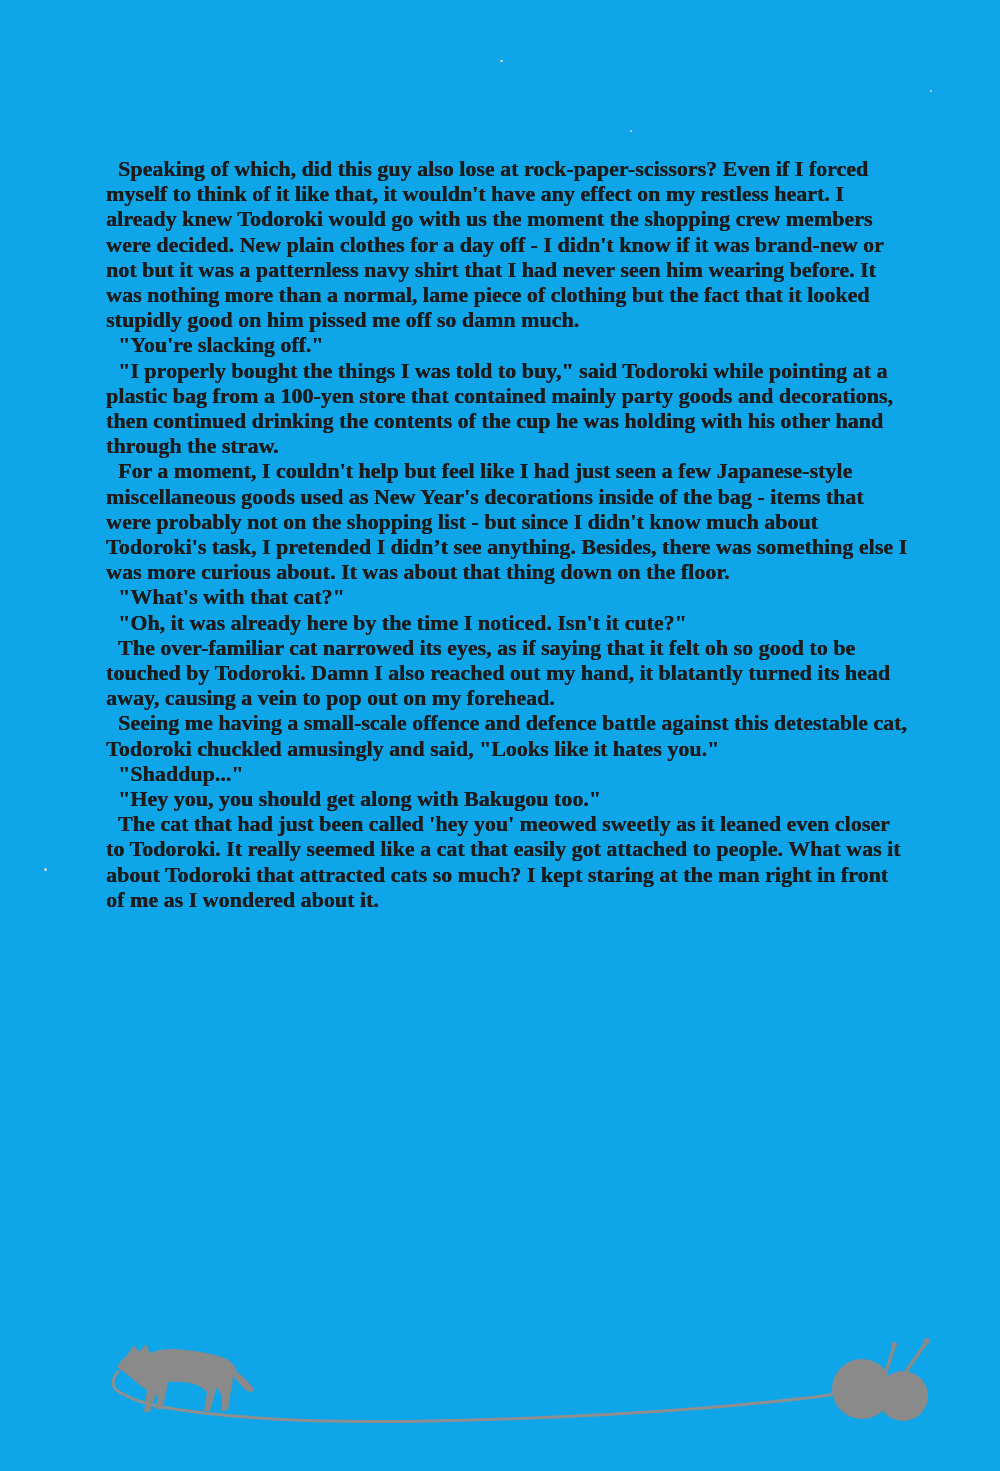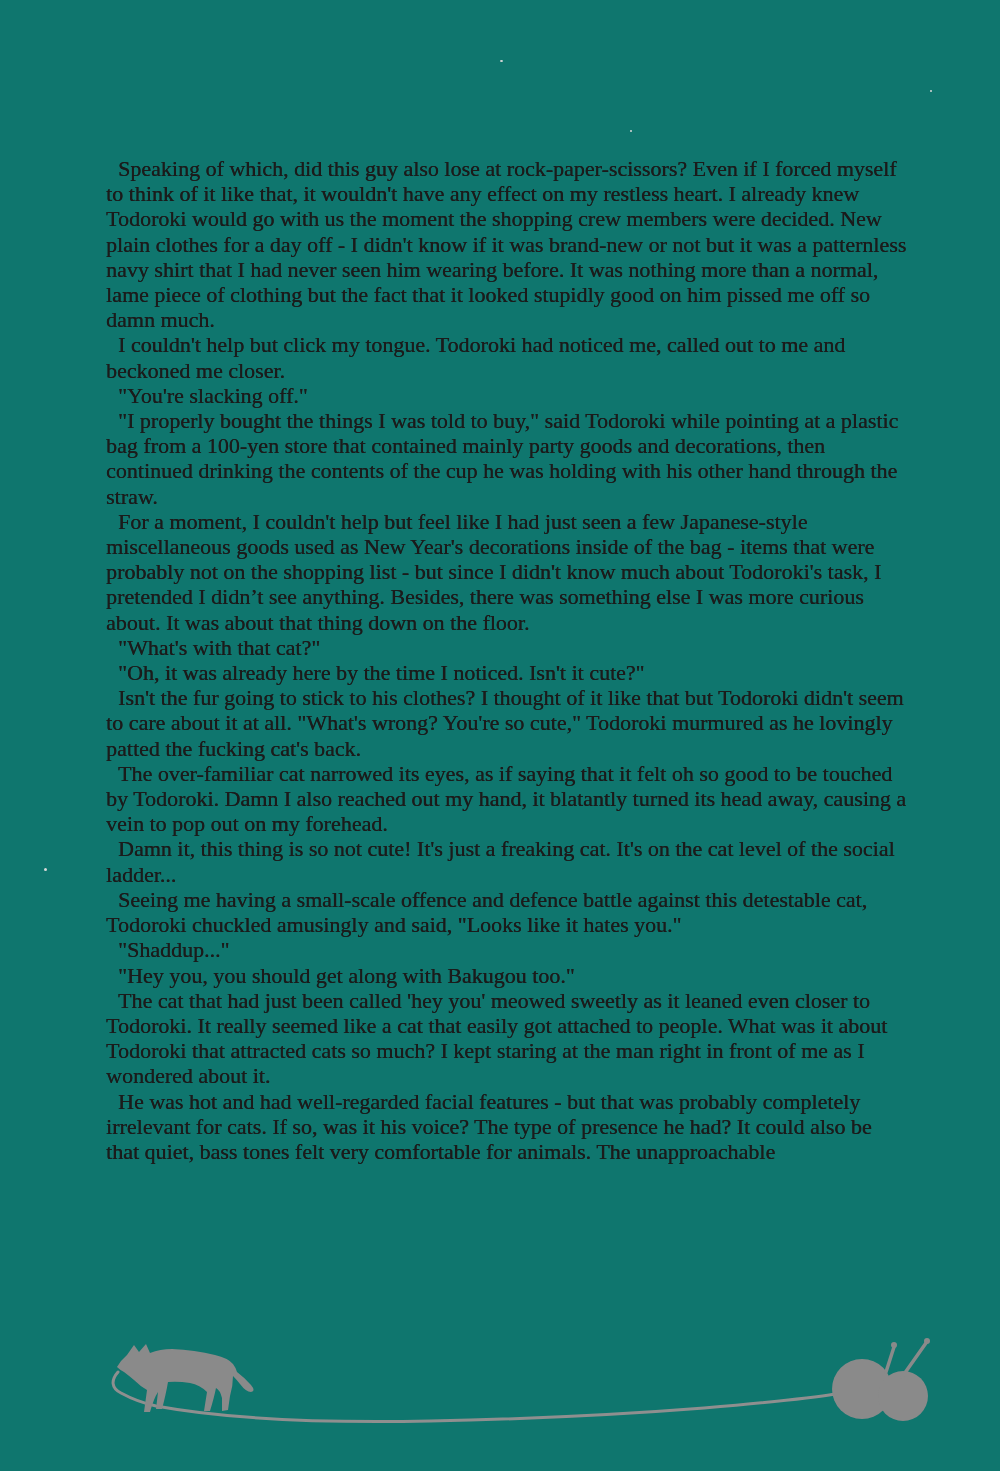--- a/index.html
+++ b/index.html
@@ -7,21 +7,22 @@
     width: 1000px;
     height: 1471px;
     background: #ffffff;
     position: relative;
     overflow: hidden;
     font-family: "Liberation Serif", "DejaVu Serif", serif;
   }
   .page {
     position: absolute;
     inset: 0;
-    background: #0f766e;
+    background: #0ea5e9;
+    font-weight: bold;
   }
   .text-block {
     position: absolute;
     left: 106px;
     top: 156px;
     width: 802px;
     color: #1b1b1b;
     font-size: 22px;
     line-height: 25.2px;
     text-shadow: 0.3px 0 0 currentColor; 
@@ -53,34 +54,30 @@
 
 <div class="page">
 
   <div class="speck s1"></div>
   <div class="speck s2"></div>
   <div class="speck s3"></div>
   <div class="speck s4"></div>
 
   <div class="text-block">
       <p>Speaking of which, did this guy also lose at rock-paper-scissors? Even if I forced myself to think of it like that, it wouldn't have any effect on my restless heart. I already knew Todoroki would go with us the moment the shopping crew members were decided. New plain clothes for a day off - I didn't know if it was brand-new or not but it was a patternless navy shirt that I had never seen him wearing before. It was nothing more than a normal, lame piece of clothing but the fact that it looked stupidly good on him pissed me off so damn much.</p>
-      <p>I couldn't help but click my tongue. Todoroki had noticed me, called out to me and beckoned me closer.</p>
       <p>"You're slacking off."</p>
       <p>"I properly bought the things I was told to buy," said Todoroki while pointing at a plastic bag from a 100-yen store that contained mainly party goods and decorations, then continued drinking the contents of the cup he was holding with his other hand through the straw.</p>
       <p>For a moment, I couldn't help but feel like I had just seen a few Japanese-style miscellaneous goods used as New Year's decorations inside of the bag - items that were probably not on the shopping list - but since I didn't know much about Todoroki's task, I pretended I didn’t see anything. Besides, there was something else I was more curious about. It was about that thing down on the floor.</p>
       <p>"What's with that cat?"</p>
       <p>"Oh, it was already here by the time I noticed. Isn't it cute?"</p>
-      <p>Isn't the fur going to stick to his clothes? I thought of it like that but Todoroki didn't seem to care about it at all. "What's wrong? You're so cute," Todoroki murmured as he lovingly patted the fucking cat's back.</p>
       <p>The over-familiar cat narrowed its eyes, as if saying that it felt oh so good to be touched by Todoroki. Damn I also reached out my hand, it blatantly turned its head away, causing a vein to pop out on my forehead.</p>
-      <p>Damn it, this thing is so not cute! It's just a freaking cat. It's on the cat level of the social ladder...</p>
       <p>Seeing me having a small-scale offence and defence battle against this detestable cat, Todoroki chuckled amusingly and said, "Looks like it hates you."</p>
       <p>"Shaddup..."</p>
       <p>"Hey you, you should get along with Bakugou too."</p>
       <p>The cat that had just been called 'hey you' meowed sweetly as it leaned even closer to Todoroki. It really seemed like a cat that easily got attached to people. What was it about Todoroki that attracted cats so much? I kept staring at the man right in front of me as I wondered about it.</p>
-      <p>He was hot and had well-regarded facial features - but that was probably completely irrelevant for cats. If so, was it his voice? The type of presence he had? It could also be that quiet, bass tones felt very comfortable for animals. The unapproachable</p>
     </div>
 
   <svg class="footer-art" viewBox="0 0 1000 141" width="1000" height="141" xmlns="http://www.w3.org/2000/svg">
 
     <g fill="none" stroke-width="3" stroke-linecap="round" stroke="#8f8f8f">
       <path d="M118,42 C111,50 111,58 121,63
                C132,69 142,73 156,76
                C232,90 330,93 430,91
                C530,89 628,84 704,78
                C762,73 806,69 835,64"></path>

